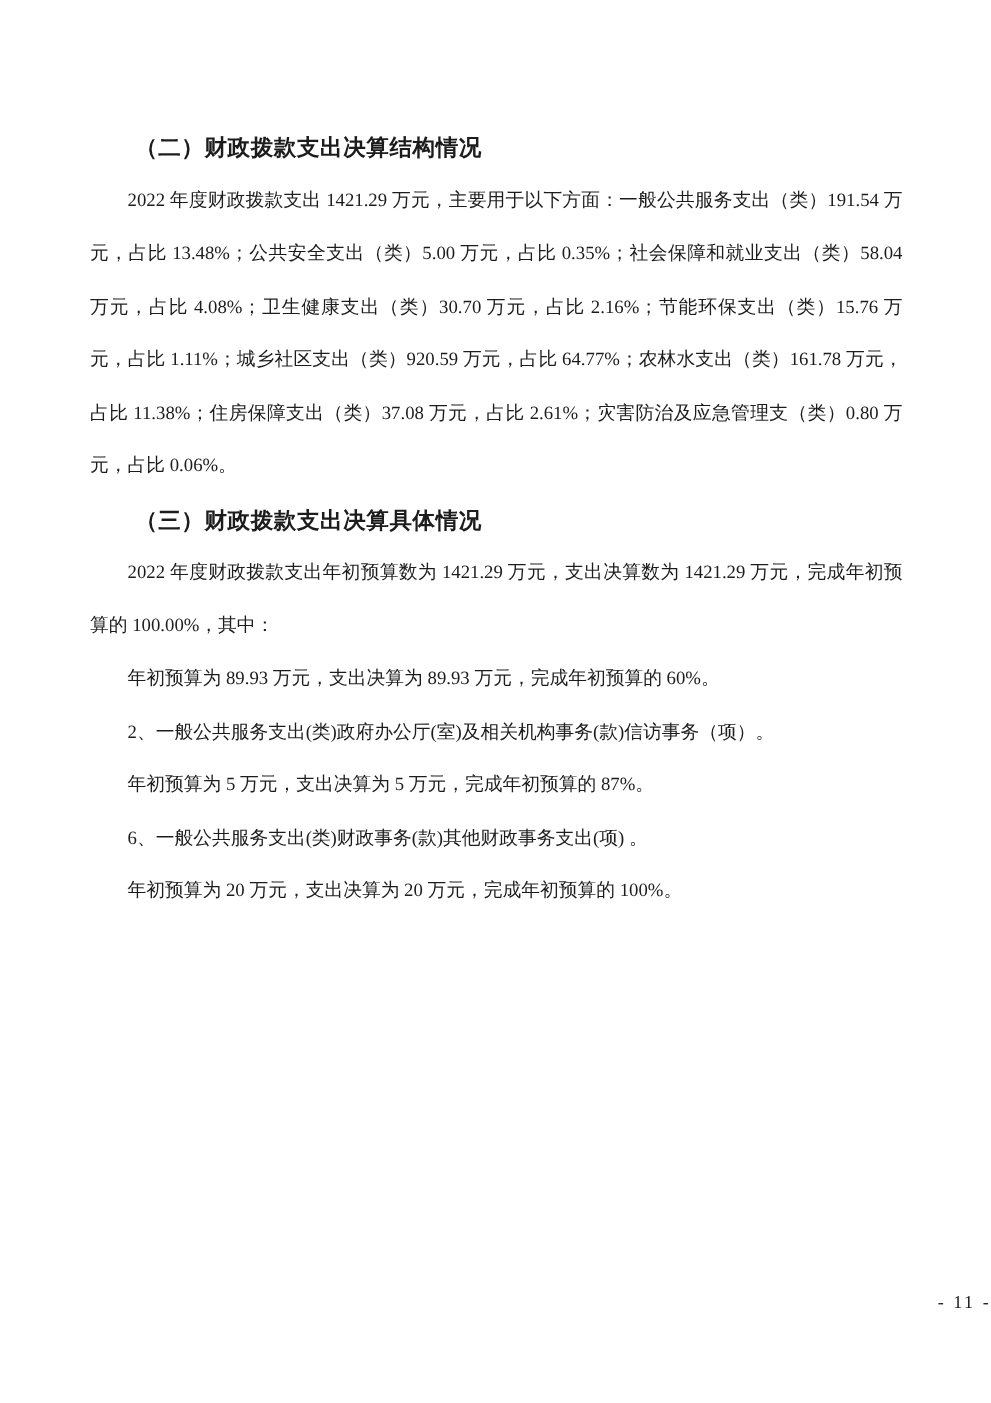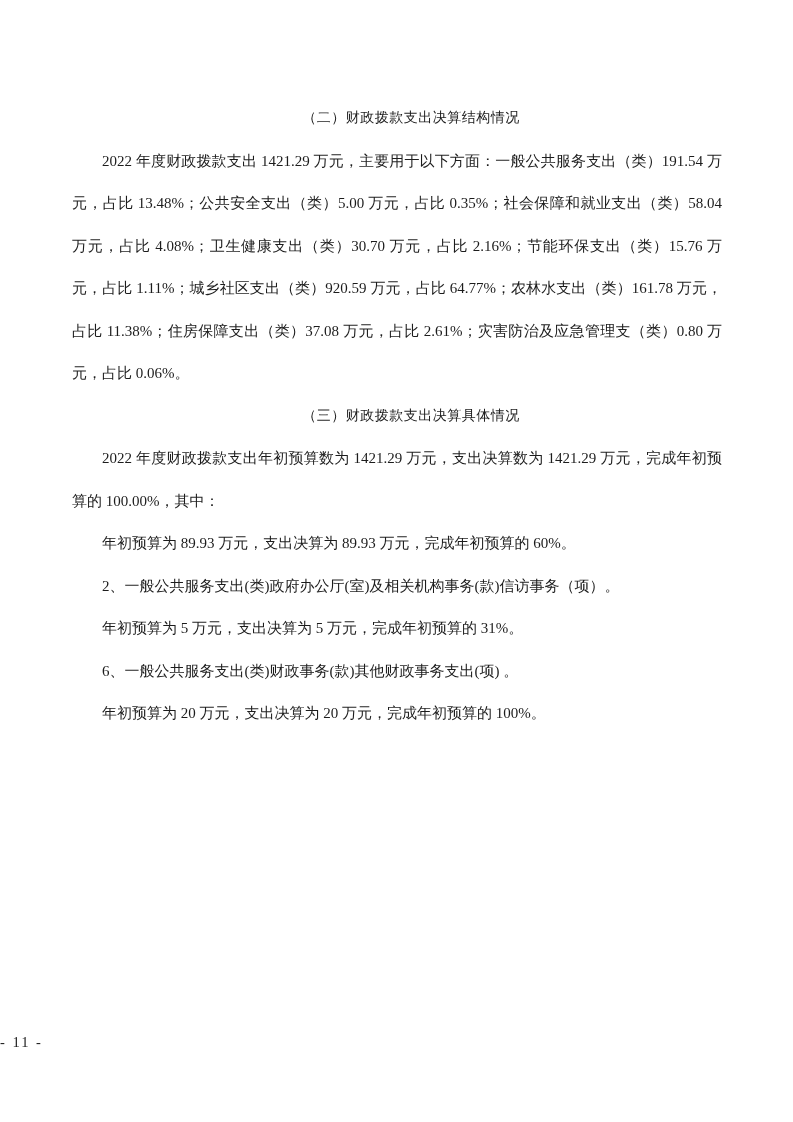--- a/index.html
+++ b/index.html
@@ -26,45 +26,45 @@
   .doc-body .heading {
     margin: 0;
     font-size: 15px;
     line-height: 42.5px;
     text-align: justify;
     text-indent: 2em;
     font-weight: normal;
     word-break: break-all;
   }
   .doc-body .heading {
-    font-weight: normal;
-    font-size: 14px;
+    font-weight: bold;
+    font-size: 18px;
     letter-spacing: 0.5px;
-    text-align: center;
+    text-align: left;
   }
   .page-footer {
     position: absolute;
     left: 0;
     right: 0;
     top: 1034px;
-    text-align: left;
+    text-align: right;
     font-size: 14.5px;
     letter-spacing: 2px;
     color: #1c1c1c;
   }
 </style>
 </head>
 <body>
 
 <div class="page">
   <div class="doc-body">
       <h2 class="heading">（二）财政拨款支出决算结构情况</h2>
       <p class="paragraph">2022 年度财政拨款支出 1421.29 万元，主要用于以下方面：一般公共服务支出（类）191.54 万元，占比 13.48%；公共安全支出（类）5.00 万元，占比 0.35%；社会保障和就业支出（类）58.04 万元，占比 4.08%；卫生健康支出（类）30.70 万元，占比 2.16%；节能环保支出（类）15.76 万元，占比 1.11%；城乡社区支出（类）920.59 万元，占比 64.77%；农林水支出（类）161.78 万元，占比 11.38%；住房保障支出（类）37.08 万元，占比 2.61%；灾害防治及应急管理支（类）0.80 万元，占比 0.06%。</p>
       <h2 class="heading">（三）财政拨款支出决算具体情况</h2>
       <p class="paragraph">2022 年度财政拨款支出年初预算数为 1421.29 万元，支出决算数为 1421.29 万元，完成年初预算的 100.00%，其中：</p>
       <p class="paragraph">年初预算为 89.93 万元，支出决算为 89.93 万元，完成年初预算的 60%。</p>
       <p class="paragraph">2、一般公共服务支出(类)政府办公厅(室)及相关机构事务(款)信访事务（项）。</p>
-      <p class="paragraph">年初预算为 5 万元，支出决算为 5 万元，完成年初预算的 31%。</p>
+      <p class="paragraph">年初预算为 5 万元，支出决算为 5 万元，完成年初预算的 87%。</p>
       <p class="paragraph">6、一般公共服务支出(类)财政事务(款)其他财政事务支出(项) 。</p>
       <p class="paragraph">年初预算为 20 万元，支出决算为 20 万元，完成年初预算的 100%。</p>
     </div>
   <div class="page-footer">- 11 -</div>
 </div>
 
 </body></html>

